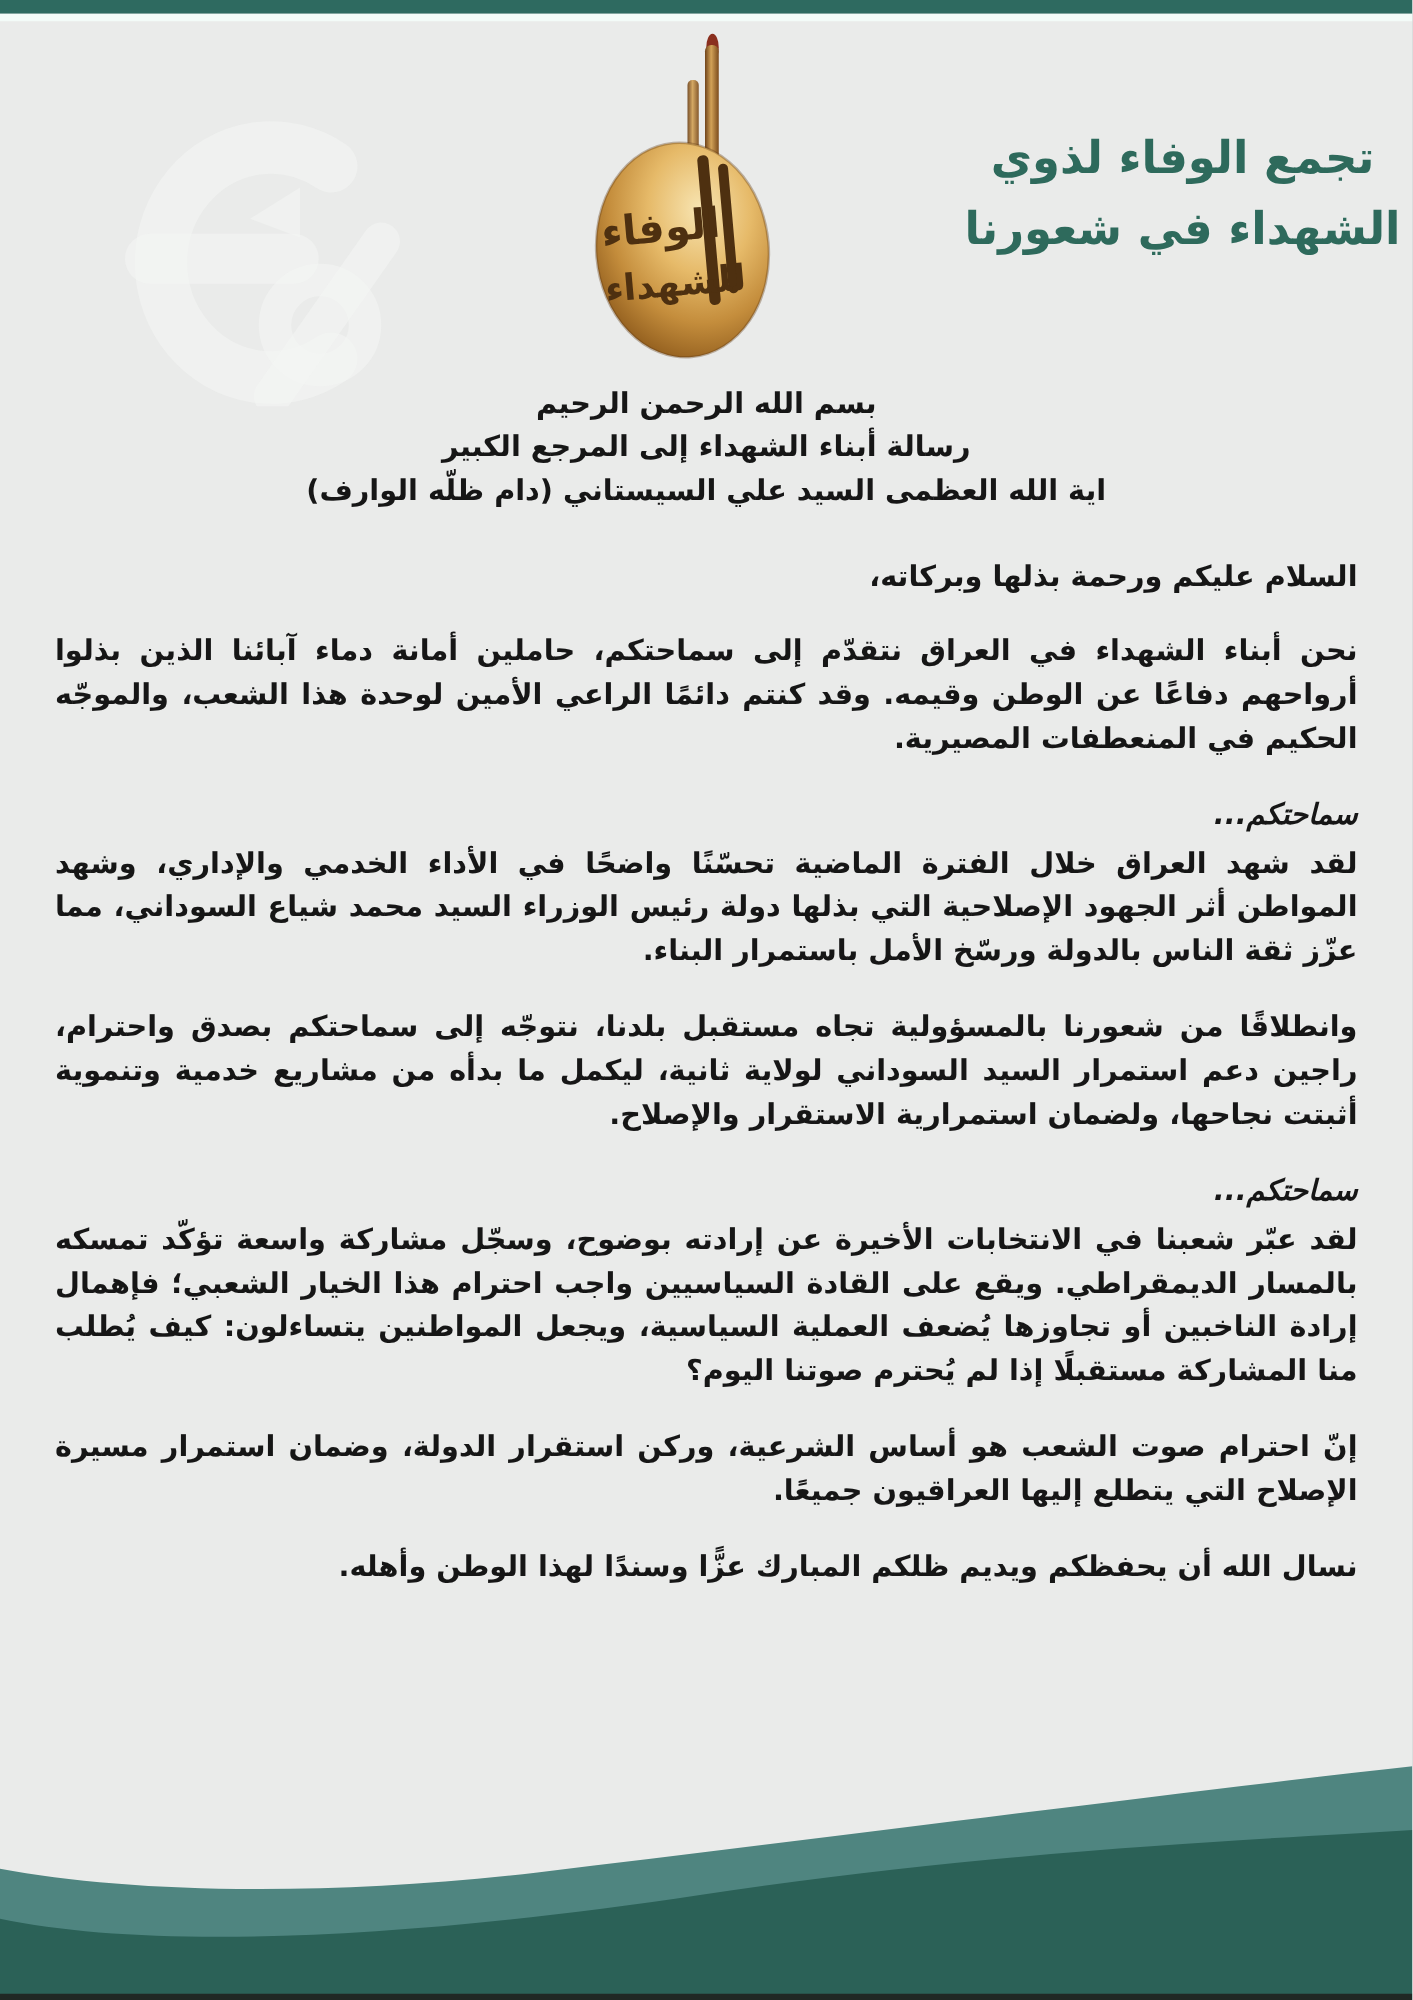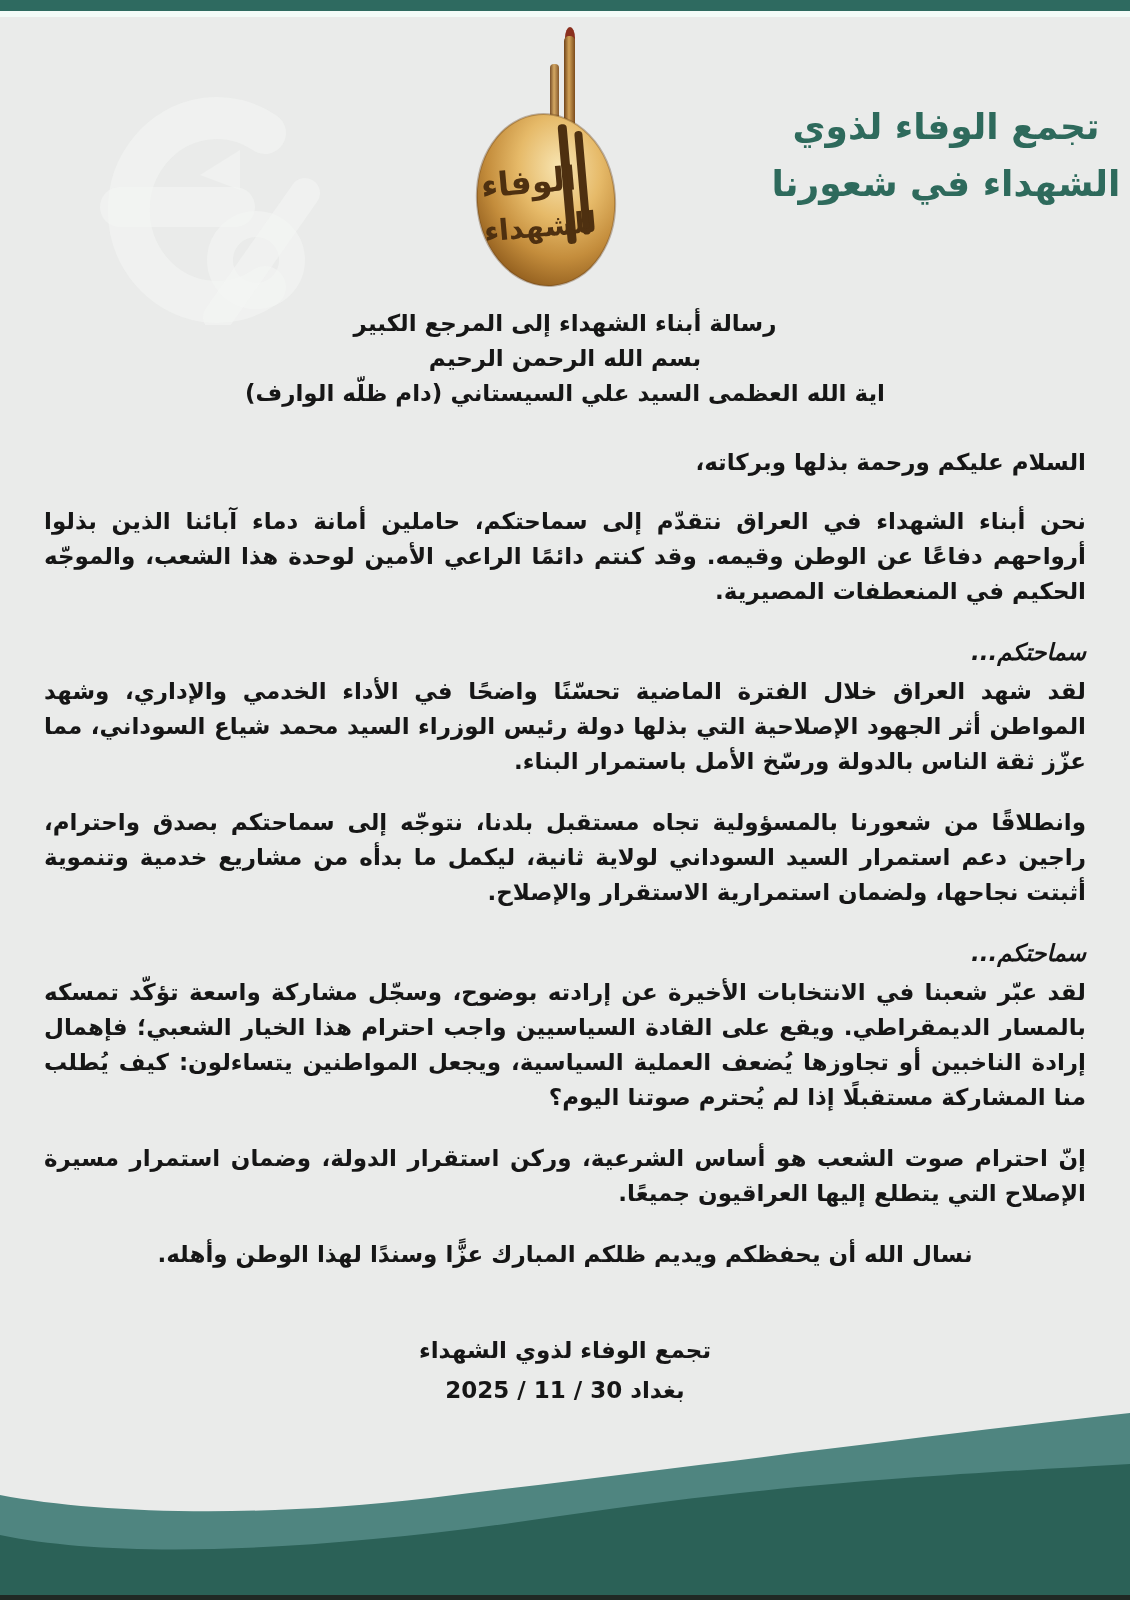--- a/index.html
+++ b/index.html
@@ -36,21 +36,21 @@
     font-size:23px;
     font-weight:700;
     line-height:35px;
     text-align:justify;
     text-justify:inter-word;
   }
   .intro{text-align:center;margin:0 0 34px;}
   .letter p{margin:4px 0 26px;}
   .letter p.salam{margin:0 0 24px;}
   .letter p.section-head{margin:0;font-style:italic;}
-  .letter p.dua{text-align:center;margin:14px 0 0;}
+  .letter p.dua{text-align:right;margin:14px 0 0;}
   .sig{ text-align:center; margin-top:58px; line-height:40px; }
 
   .waves{position:absolute;left:0;bottom:0;width:1130px;height:200px;display:block;}
 </style>
 </head>
 <body>
 
 <div class="page">
 
   <div class="top-bar"></div>
@@ -99,45 +99,41 @@
     </g>
   </svg>
 
   <div class="org-title">
     <div>تجمع الوفاء لذوي</div>
     <div>الشهداء في شعورنا</div>
   </div>
 
   <div class="letter">
     <div class="intro">
+      <div>بسم الله الرحمن الرحيم</div>
       <div>رسالة أبناء الشهداء إلى المرجع الكبير</div>
-      <div>بسم الله الرحمن الرحيم</div>
       <div>اية الله العظمى السيد علي السيستاني (دام ظلّه الوارف)</div>
     </div>
 
     <p class="salam">السلام عليكم ورحمة بذلها وبركاته،</p>
 
     <p>نحن أبناء الشهداء في العراق نتقدّم إلى سماحتكم، حاملين أمانة دماء آبائنا الذين بذلوا أرواحهم دفاعًا عن الوطن وقيمه. وقد كنتم دائمًا الراعي الأمين لوحدة هذا الشعب، والموجّه الحكيم في المنعطفات المصيرية.</p>
 
     <p class="section-head">سماحتكم...</p>
     <p>لقد شهد العراق خلال الفترة الماضية تحسّنًا واضحًا في الأداء الخدمي والإداري، وشهد المواطن أثر الجهود الإصلاحية التي بذلها دولة رئيس الوزراء السيد محمد شياع السوداني، مما عزّز ثقة الناس بالدولة ورسّخ الأمل باستمرار البناء.</p>
 
     <p>وانطلاقًا من شعورنا بالمسؤولية تجاه مستقبل بلدنا، نتوجّه إلى سماحتكم بصدق واحترام، راجين دعم استمرار السيد السوداني لولاية ثانية، ليكمل ما بدأه من مشاريع خدمية وتنموية أثبتت نجاحها، ولضمان استمرارية الاستقرار والإصلاح.</p>
 
     <p class="section-head">سماحتكم...</p>
     <p>لقد عبّر شعبنا في الانتخابات الأخيرة عن إرادته بوضوح، وسجّل مشاركة واسعة تؤكّد تمسكه بالمسار الديمقراطي. ويقع على القادة السياسيين واجب احترام هذا الخيار الشعبي؛ فإهمال إرادة الناخبين أو تجاوزها يُضعف العملية السياسية، ويجعل المواطنين يتساءلون: كيف يُطلب منا المشاركة مستقبلًا إذا لم يُحترم صوتنا اليوم؟</p>
 
     <p>إنّ احترام صوت الشعب هو أساس الشرعية، وركن استقرار الدولة، وضمان استمرار مسيرة الإصلاح التي يتطلع إليها العراقيون جميعًا.</p>
 
     <p class="dua">نسال الله أن يحفظكم ويديم ظلكم المبارك عزًّا وسندًا لهذا الوطن وأهله.</p>
 
-    <div class="sig">
-      <div>تجمع الوفاء لذوي الشهداء</div>
-      <div>بغداد 30 / 11 / 2025</div>
-    </div>
   </div>
 
   <svg class="waves" viewBox="0 0 1130 200" preserveAspectRatio="none" aria-hidden="true">
     <path d="M0,95 C100,114 260,118 430,98 C680,68 940,34 1130,13 L1130,200 L0,200 Z" fill="#4f8580"></path>
     <path d="M0,135 C120,160 320,152 560,116 C800,80 1000,72 1130,64 L1130,200 L0,200 Z" fill="#2b6157"></path>
     <rect x="0" y="195" width="1130" height="5" fill="#202824"></rect>
   </svg>
 
 </div>
 

